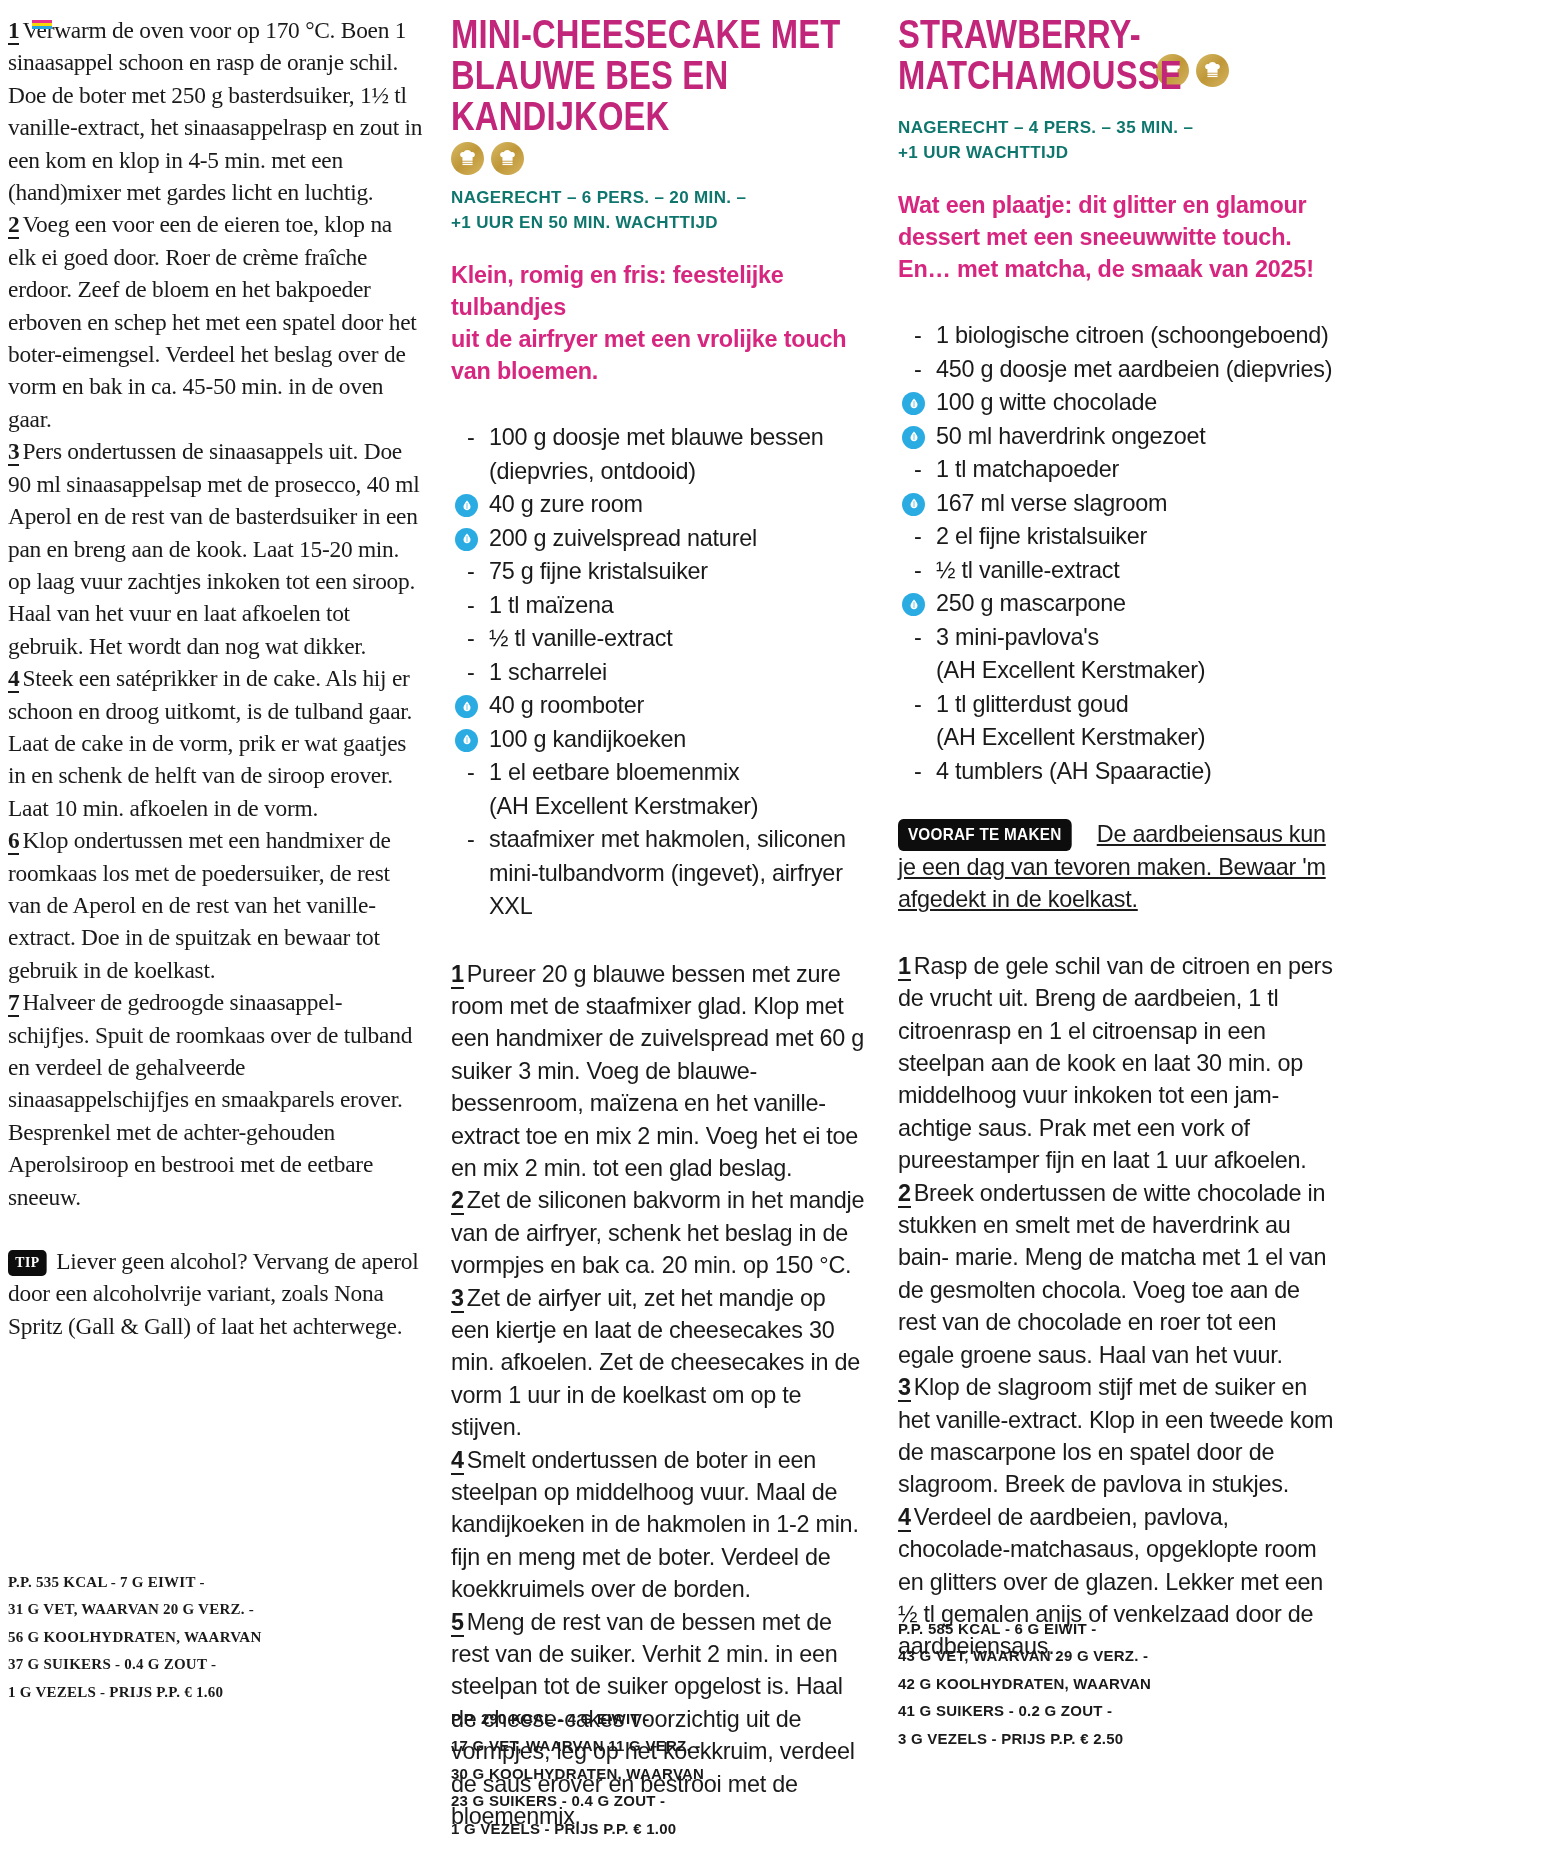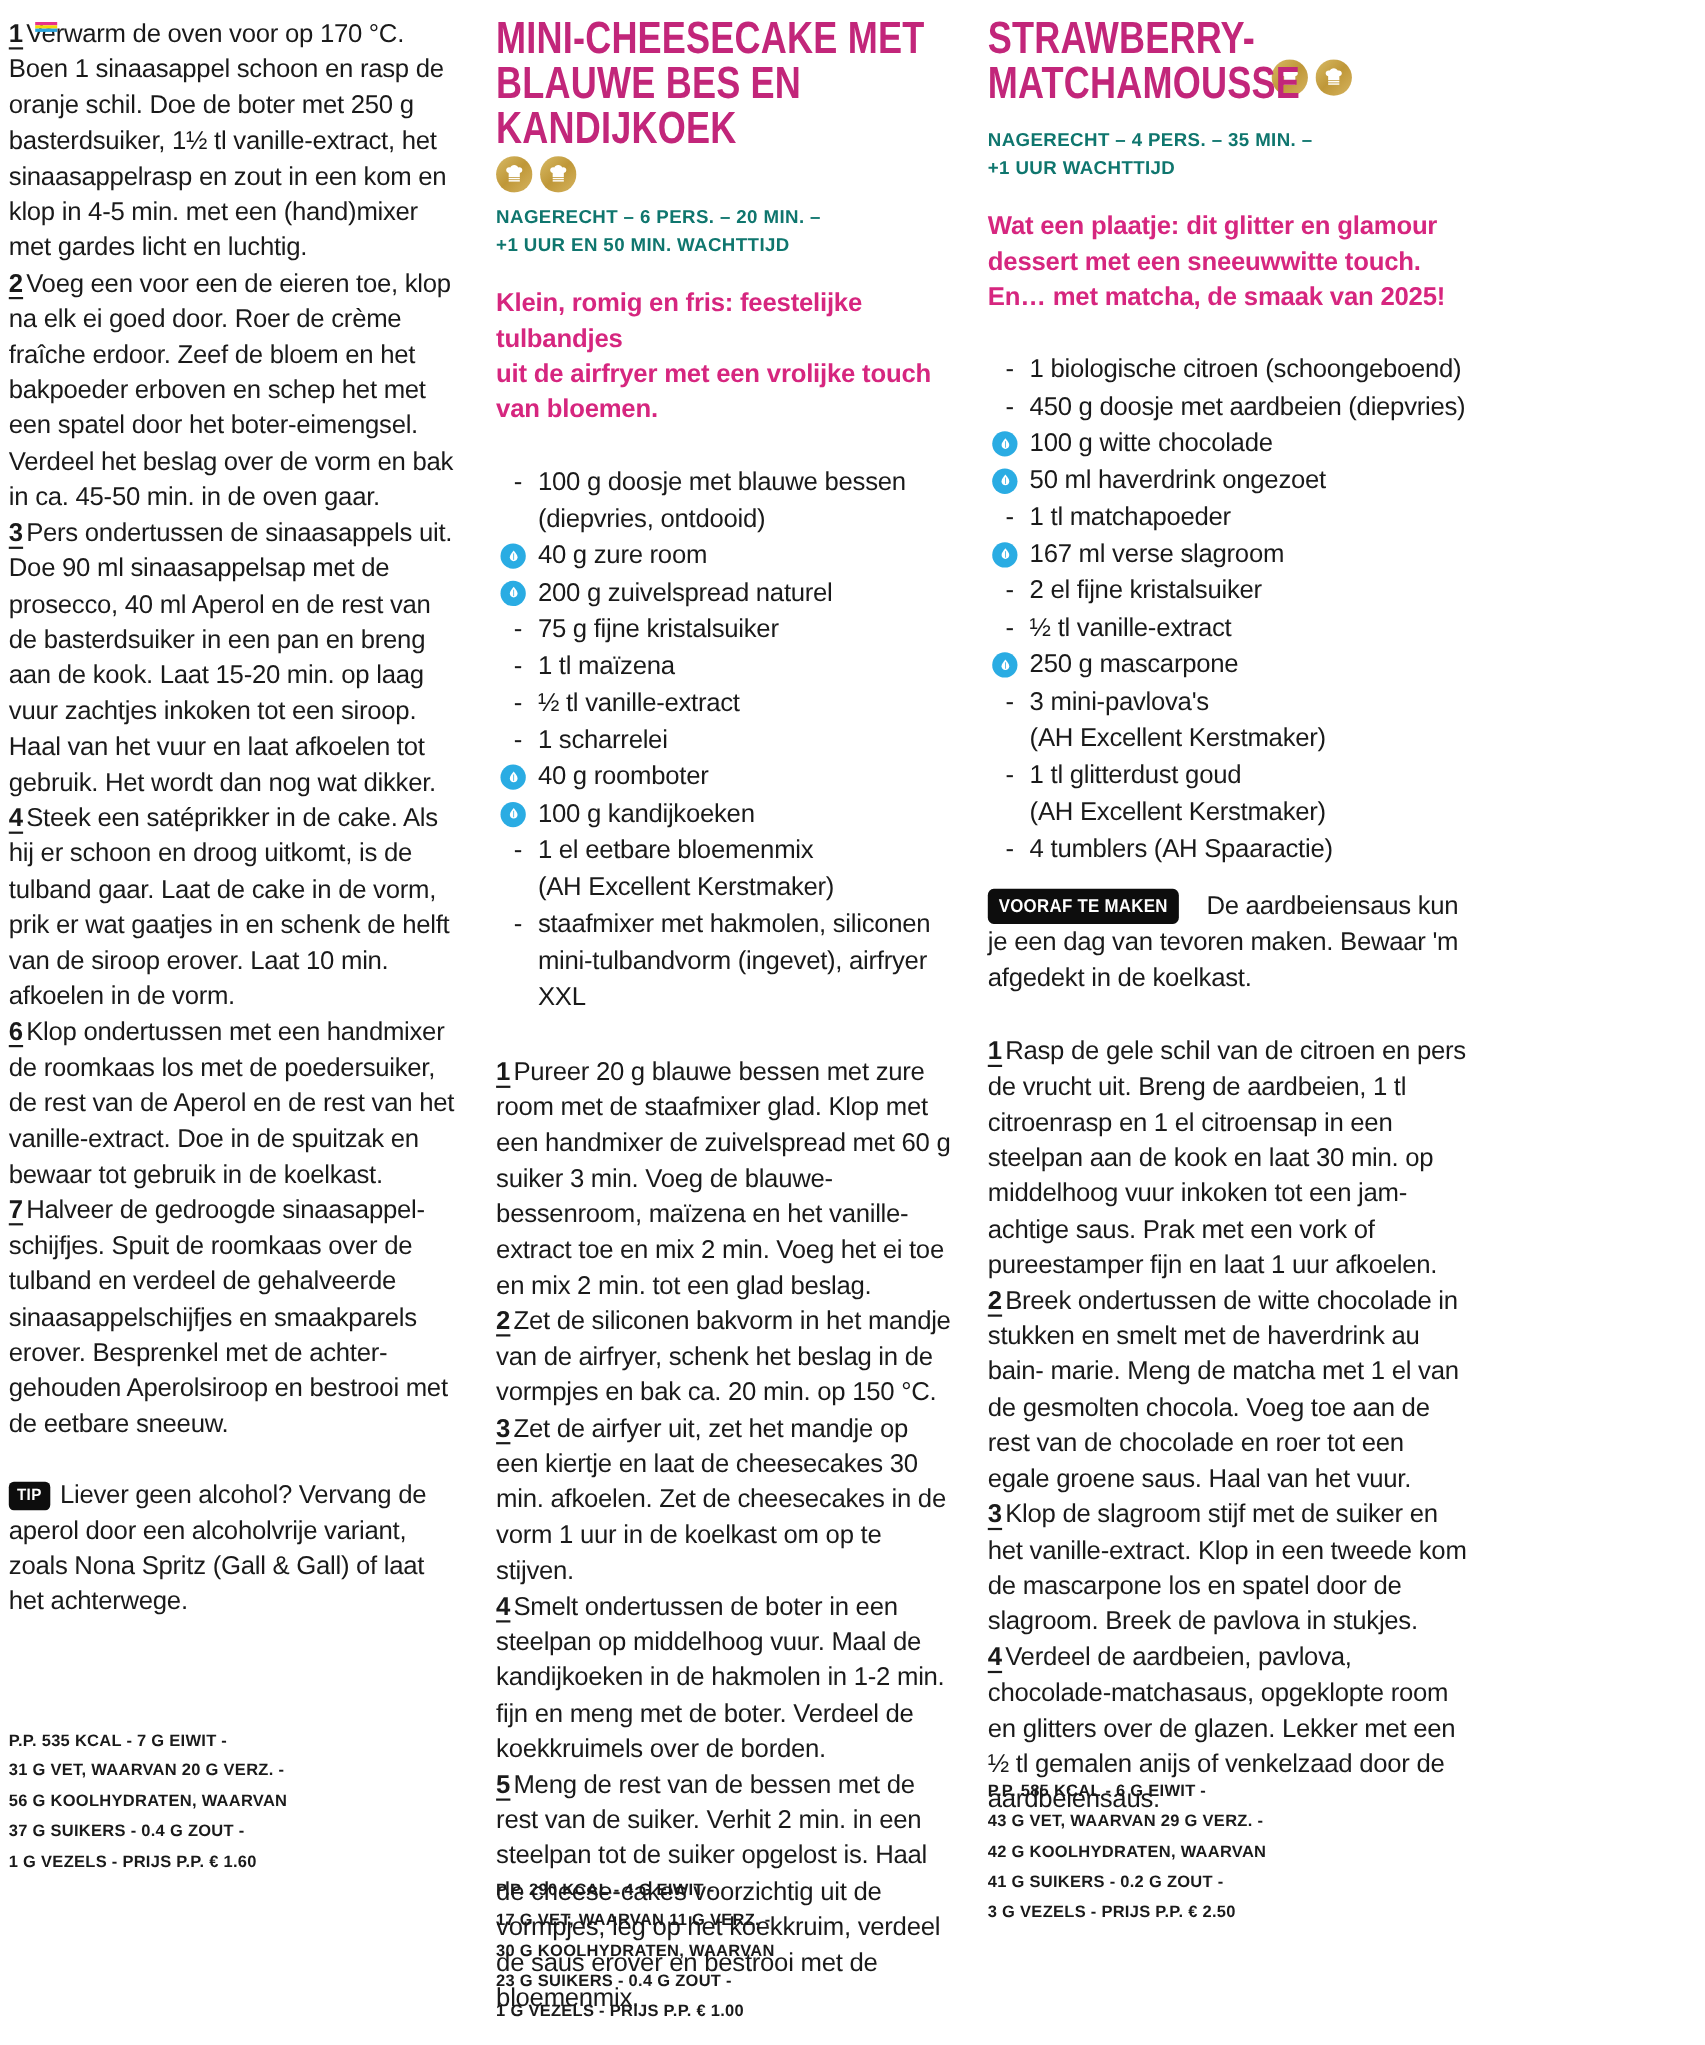--- a/index.html
+++ b/index.html
@@ -15,21 +15,21 @@
     width:1550px;height:1859px;
     box-sizing:border-box;
     padding:14px 22px 10px 8px;
     display:flex;
     gap:0;
   }
   .col{
     box-sizing:border-box;
     position:relative;
   }
-  .col1{width:443px;padding-right:28px;}
+  .col1{width:443px;padding-right:28px;font-family:Liberation Serif, serif;}
   .col2{width:447px;padding-right:30px;}
   .col3{width:440px;}
 
   
   .regbar{
     position:absolute;
     left:24px;top:6px;
     width:20px;height:9px;
     display:flex;flex-direction:column;
   }
@@ -151,21 +151,21 @@
   .vtmbadge{
     font-size:17px;line-height:17px;
     padding:7px 11px 8px 11px;
     border-radius:6px;
     letter-spacing:0.3px;
     transform:scaleX(0.9);
     transform-origin:left center;
   }
 
   .tip-block{margin-top:32px;}
-  .vtm-block{margin-top:19px;}
+  .vtm-block{margin-top:30px;text-decoration:underline;}
 
   
   .nutrition{
     font-size:15px;
     line-height:27.5px;
     font-weight:700;
     letter-spacing:0.25px;
     text-transform:uppercase;
     color:#1a1a1a;
     white-space:pre-line;

